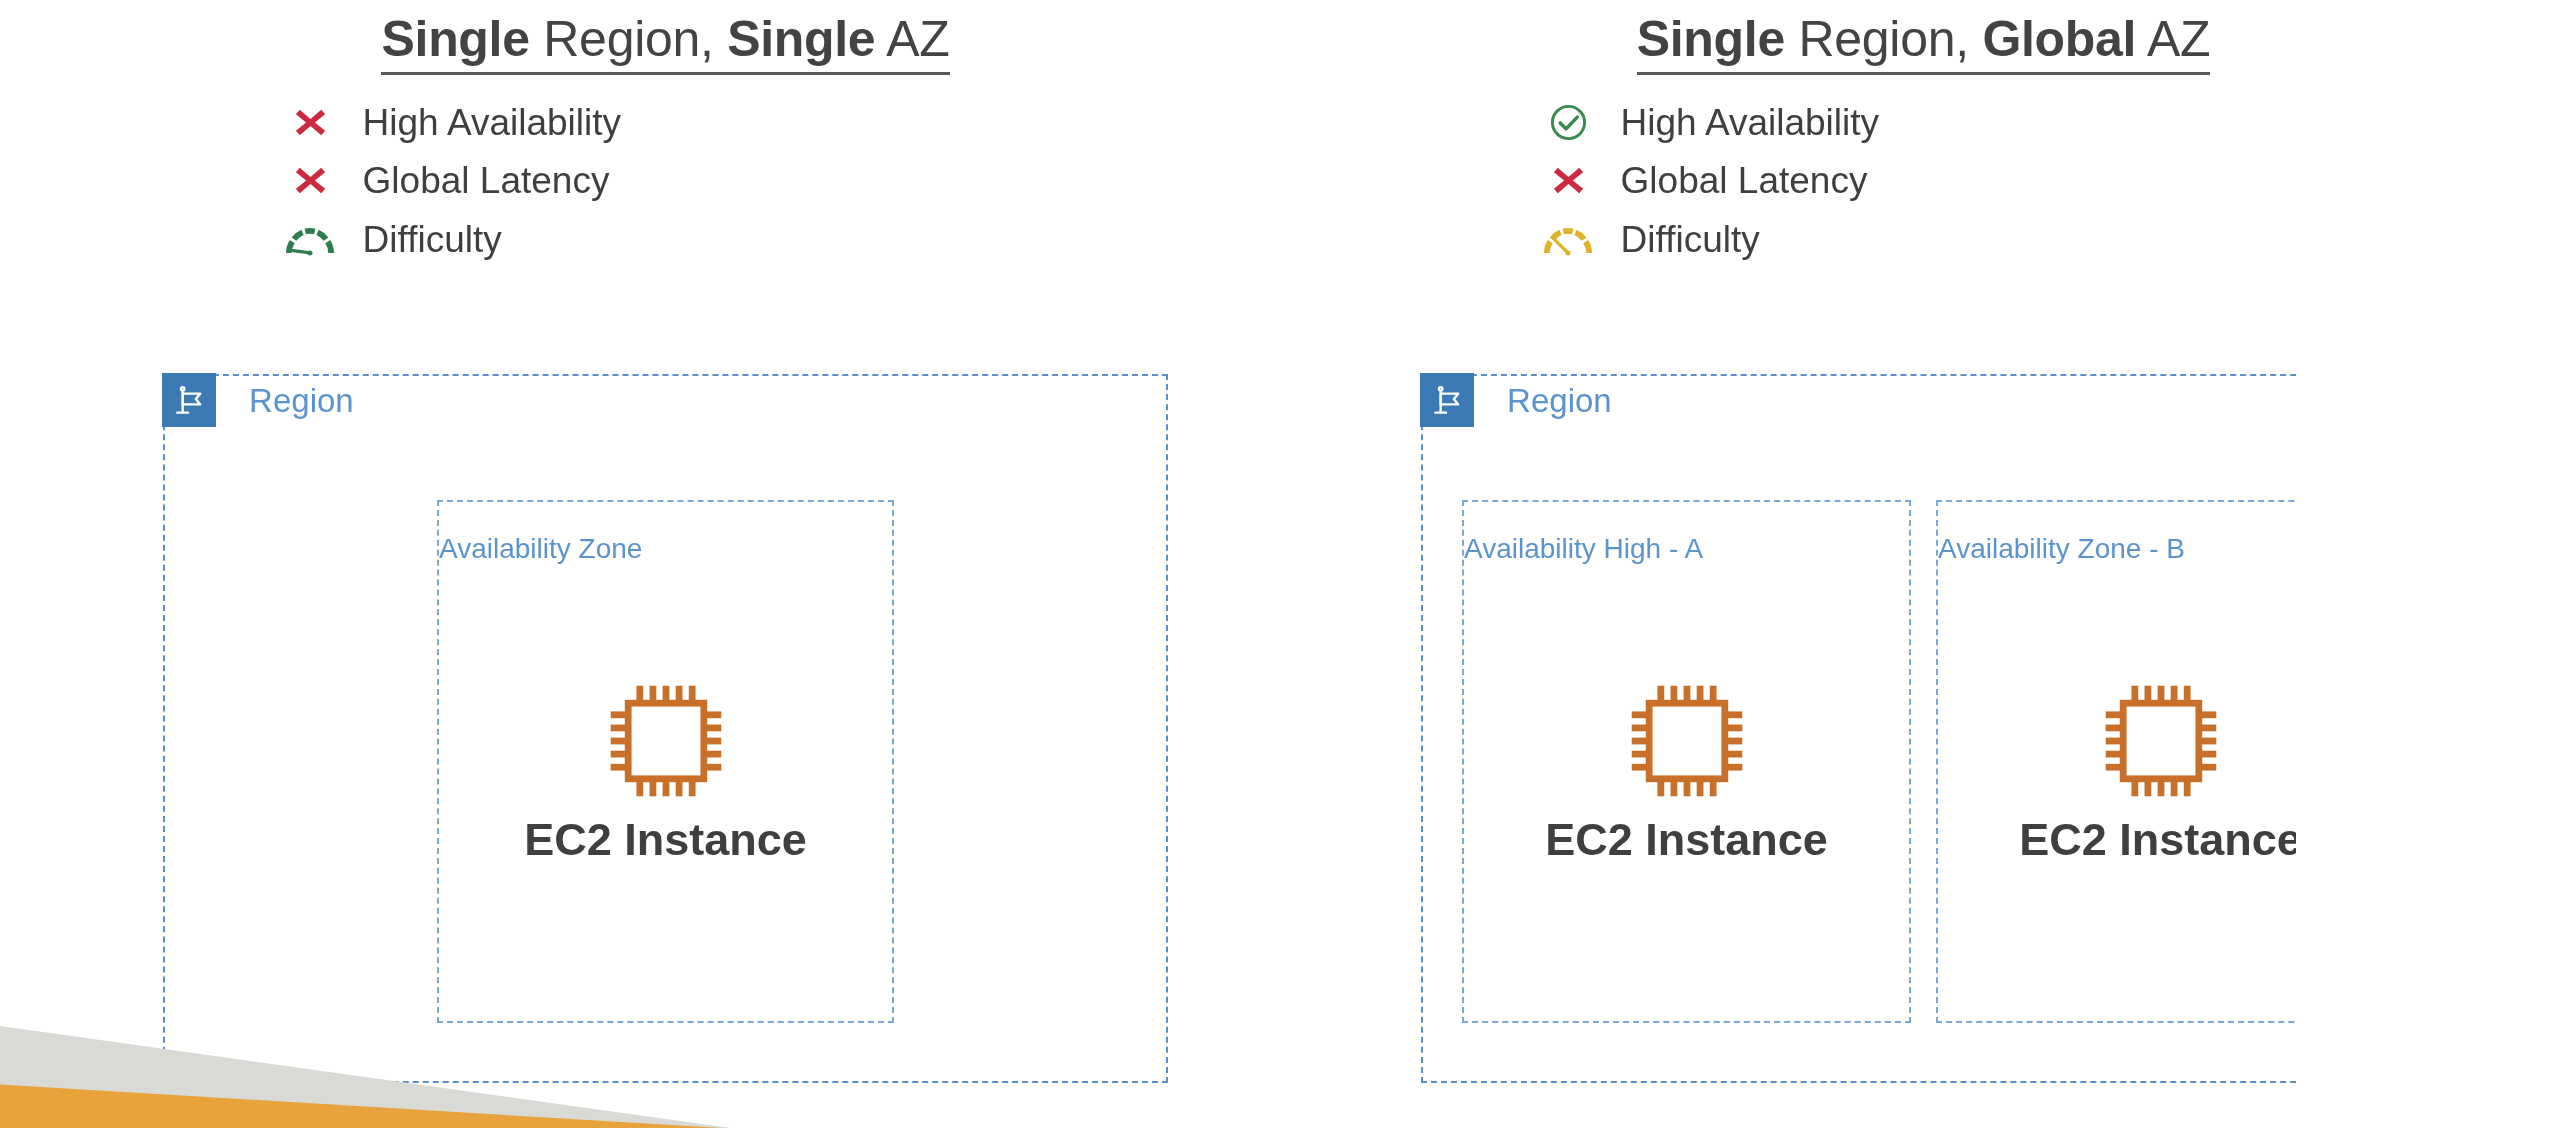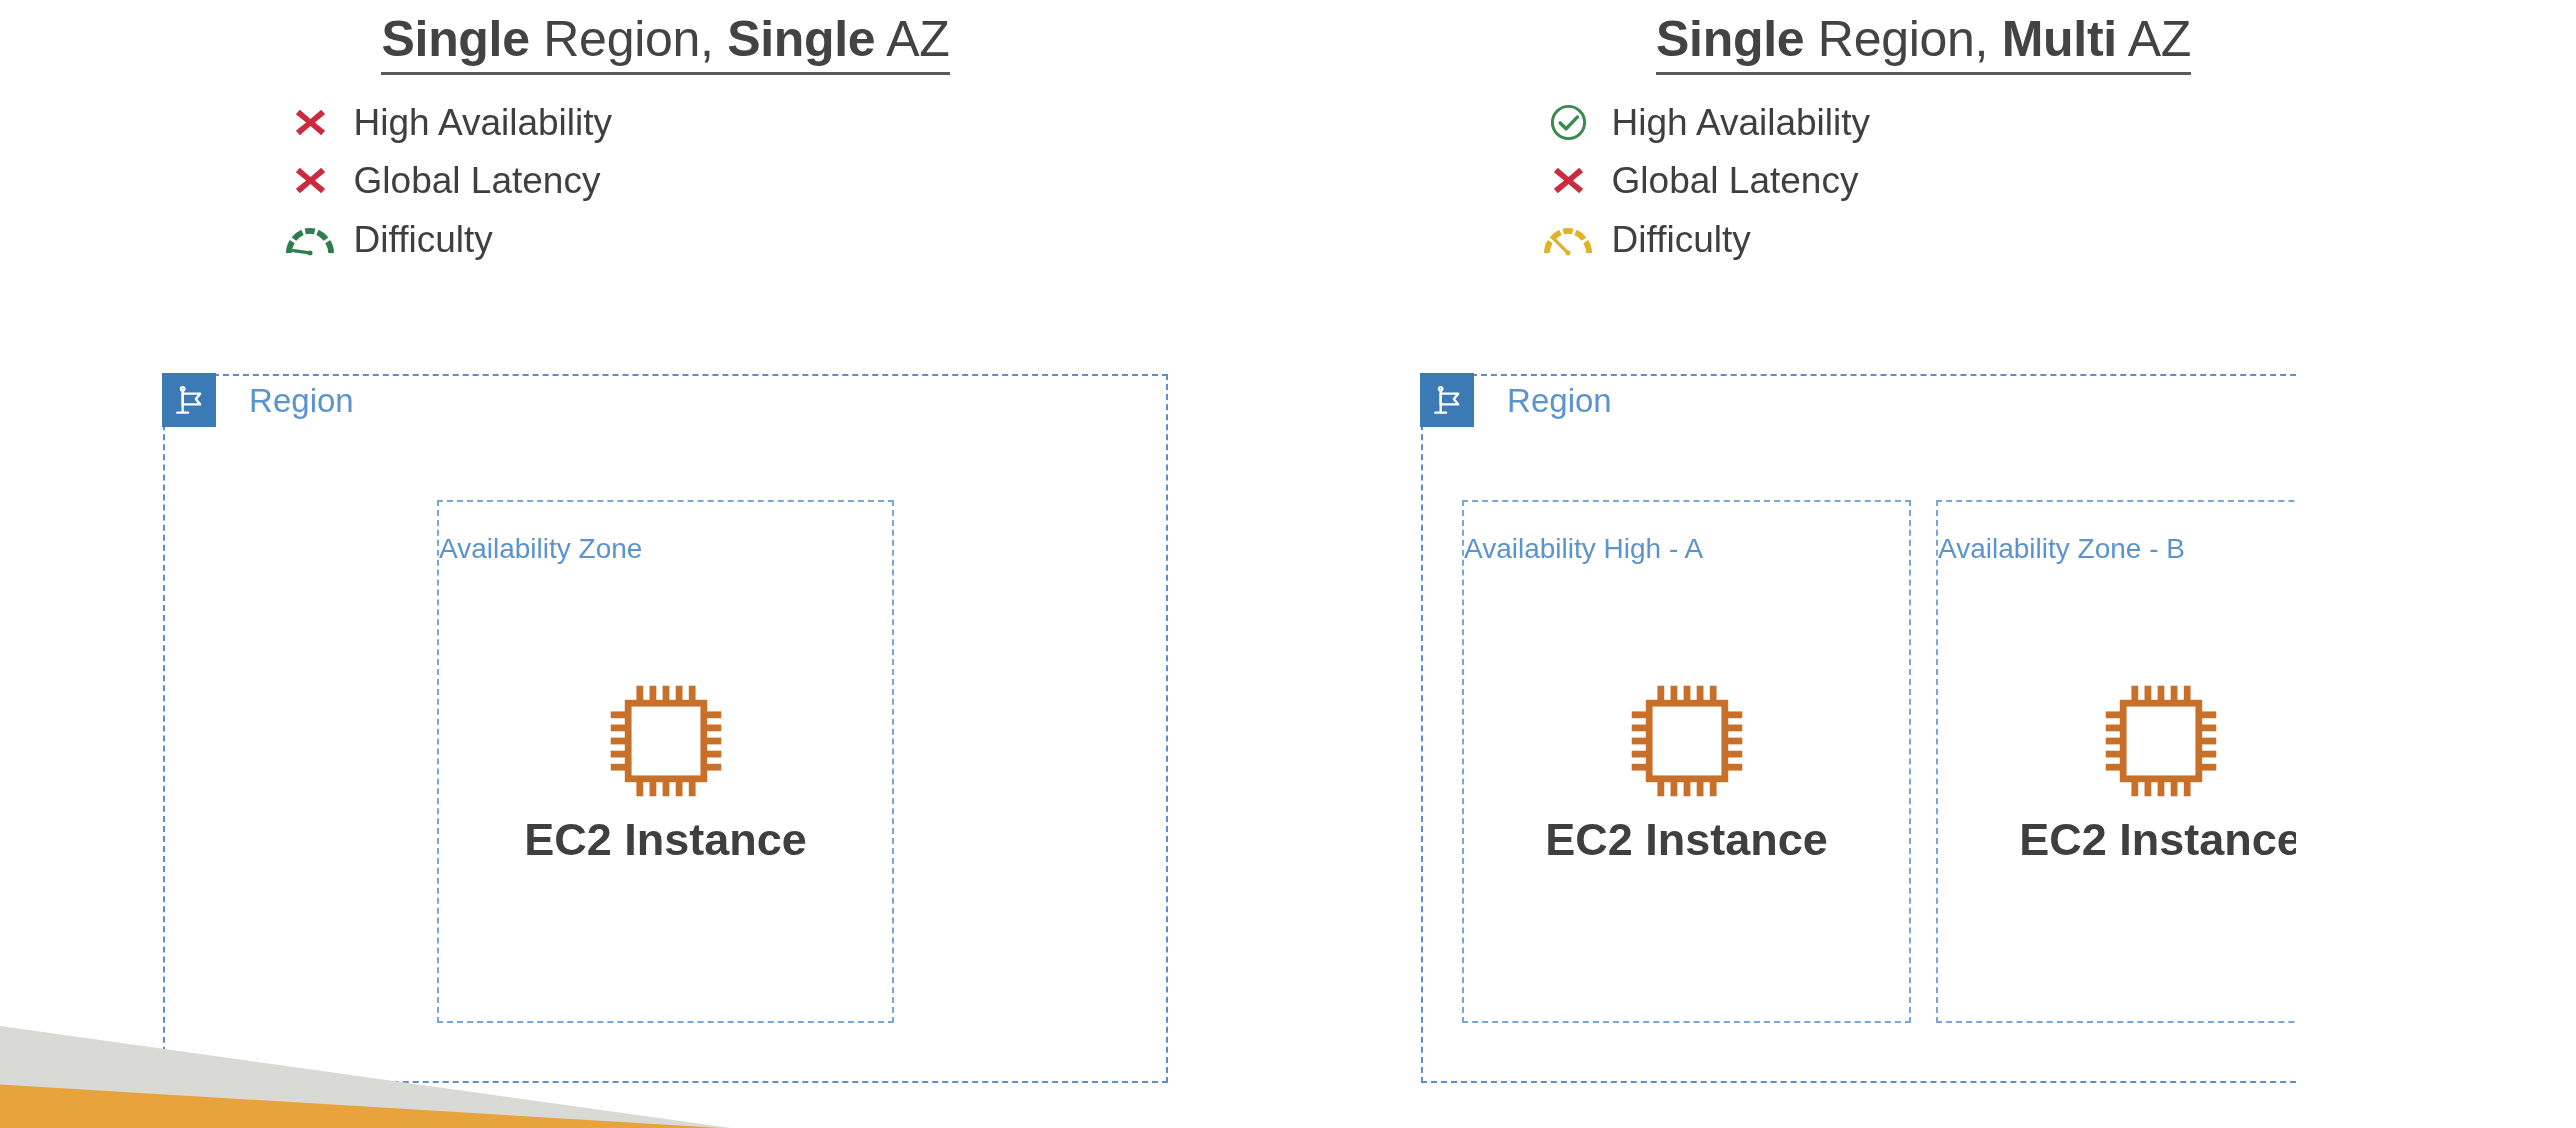--- a/index.html
+++ b/index.html
@@ -69,20 +69,21 @@
     margin-top: 37px;
     display: flex;
     flex-direction: column;
     gap: 15.5px;
     padding-left: 117px;
   }
   .feature-row {
     display: flex;
     align-items: center;
     height: 43px;
+    gap: 9px;
   }
   .feature-icon {
     width: 60px;
     height: 43px;
     display: flex;
     align-items: center;
     justify-content: center;
     flex: 0 0 auto;
   }
   .feature-label {
@@ -278,21 +279,21 @@
           <div class="ec2-label">EC2 Instance</div>
         </div>
       </div>
     </div>
   </div>
 
   <div class="column right">
 
     <div class="panel-title">
       <span class="u">
-        <b>Single</b><span class="reg"> Region, </span><b>Multi</b><span class="reg"> AZ</span>
+        <b>Single</b><span class="reg"> Region, </span><b>Global</b><span class="reg"> AZ</span>
       </span>
     </div>
 
     <div class="features">
 
       <div class="feature-row">
         <span class="feature-icon">
           <svg width="41" height="41" viewBox="0 0 42 42">
             <circle cx="21" cy="21" r="16.5" fill="none" stroke="#3a8a4f" stroke-width="3"></circle>
             <path d="M12.5 21.5 L18.5 27.5 L30 15.5" fill="none" stroke="#3a8a4f" stroke-width="3.6" stroke-linecap="round" stroke-linejoin="round"></path>

